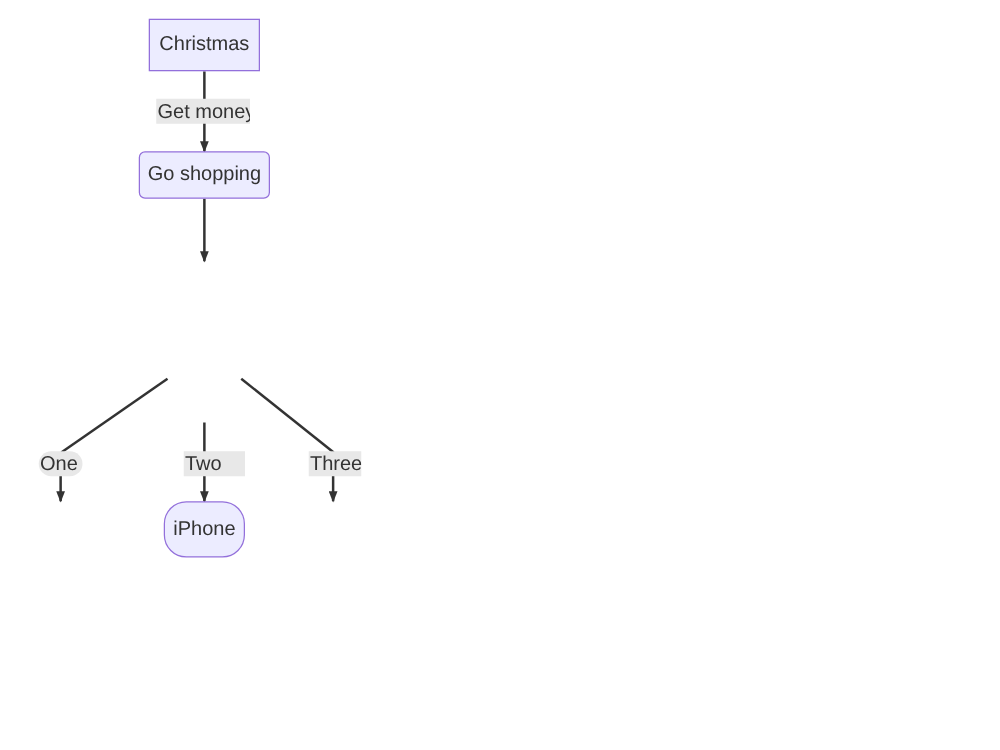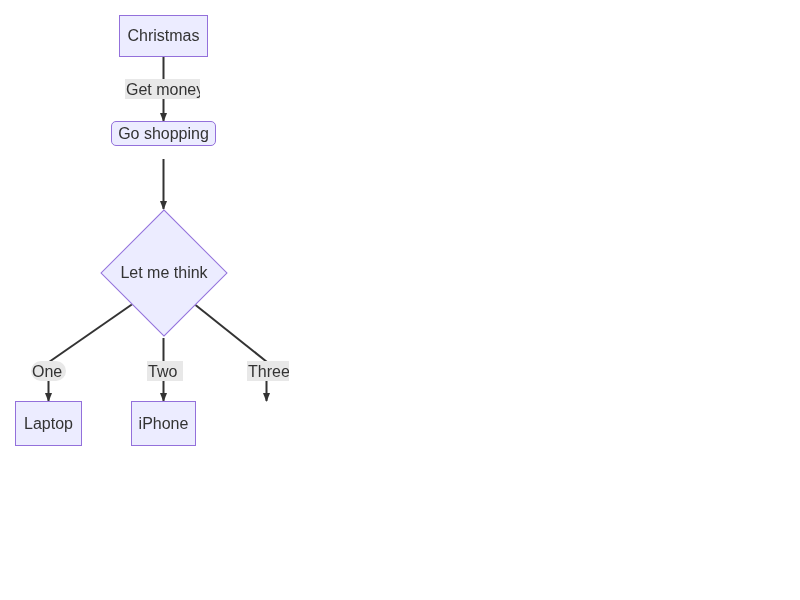--- a/index.html
+++ b/index.html
@@ -106,39 +106,32 @@
     <line x1="163.5" y1="378" x2="163.5" y2="401" stroke="#333333" stroke-width="2" marker-end="url(#arrowhead)"></line>
 
     <line x1="193" y1="303" x2="267" y2="362" stroke="#333333" stroke-width="2"></line>
     <line x1="266.5" y1="378" x2="266.5" y2="401" stroke="#333333" stroke-width="2" marker-end="url(#arrowhead)"></line>
   </svg>
 
   <div class="node rect" style="left:119px; top:15px; width:89px; height:42px;">
     <span class="label" style="width:89px;">Christmas</span>
   </div>
 
-  <div class="node round" style="left:111px; top:121px; width:105px; height:25px;">
+  <div class="node round" style="left:111px; top:121px; width:105px; height:38px;">
     <span class="label" style="width:105px;">Go shopping</span>
   </div>
 
-  <div class="node diamond" style="left:119px; top:228px; width:90px; height:90px;">
-    <div class="diamond-shape"></div>
-    <span class="label" style="width:106px;">Let me think</span>
-  </div>
 
-  <div class="node rect" style="left:15px; top:401px; width:67px; height:45px;">
-    <span class="label" style="width:67px;">Laptop</span>
-  </div>
 
-  <div class="node rect" style="left:131px; top:401px; width:65px; height:45px;">
+  <div class="node rect" style="left:131px; top:401px; width:65px; height:45px;border-radius:18px;">
     <span class="label" style="width:65px;">iPhone</span>
   </div>
 
 
   <div class="edge-label" style="left:125px; top:79px; width:75px; height:20px;">Get money</div>
 
   <div class="edge-label" style="left:31px; top:361px; width:35px; height:20px;border-radius:10px;">One</div>
 
-  <div class="edge-label" style="left:147px; top:361px; width:36px; height:20px;">Two</div>
+  <div class="edge-label" style="left:147px; top:361px; width:49px; height:20px;">Two</div>
 
   <div class="edge-label" style="left:247px; top:361px; width:42px; height:20px;">Three</div>
 
 </div>
 
 </body></html>

